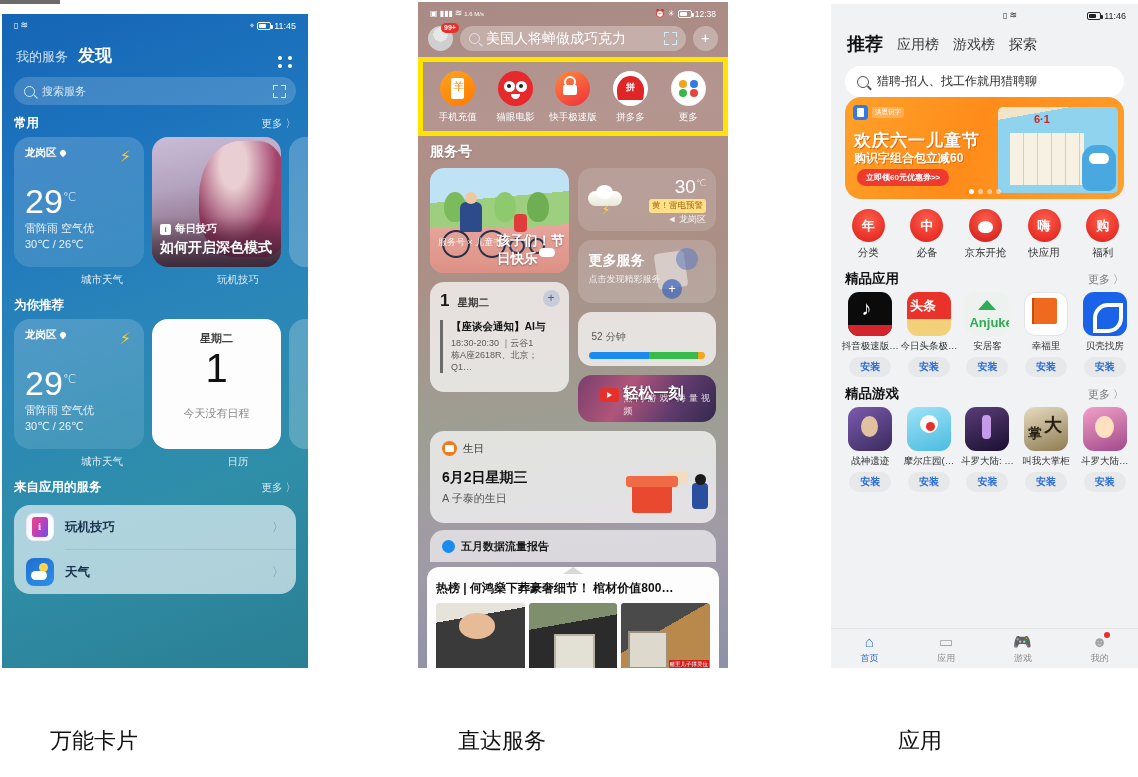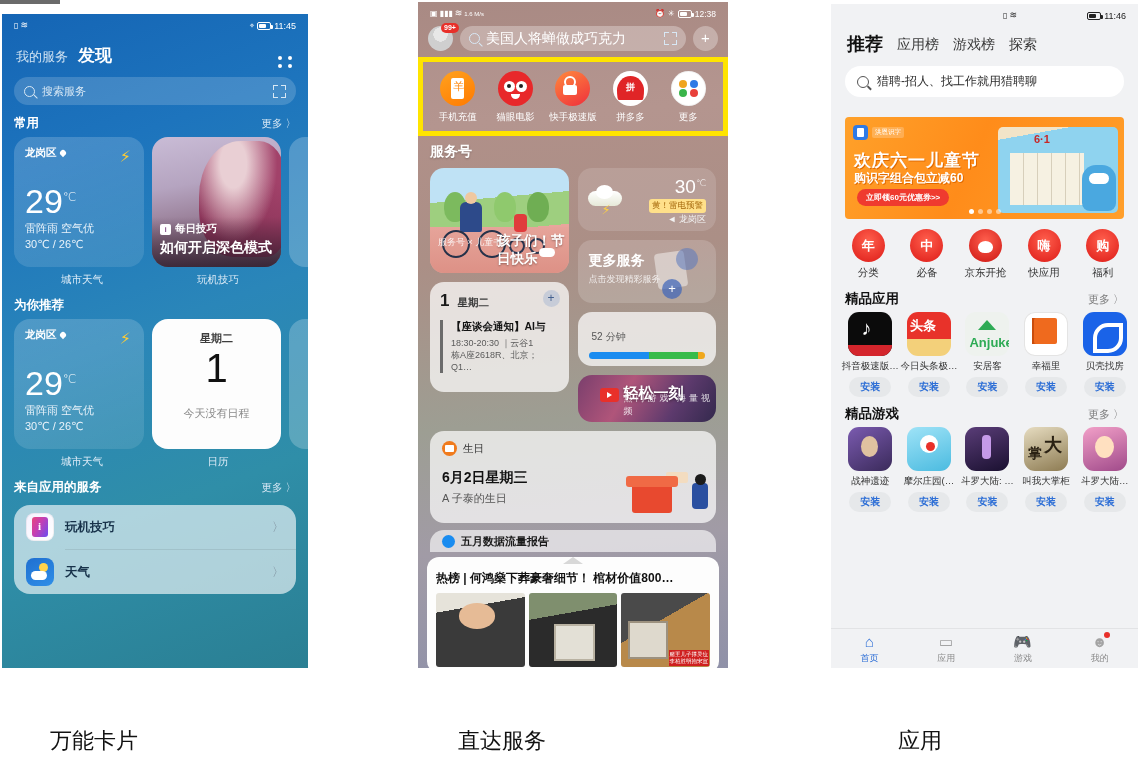--- a/index.html
+++ b/index.html
@@ -64,21 +64,21 @@
     background:radial-gradient(ellipse at 40% 20%,#e9cfd4 0 18%,rgba(233,207,212,0) 60%),
                linear-gradient(200deg,#a2426a 30%,#7e2d4f 100%);
     border-radius:48% 30% 22% 40%; }
   .tipcard .city{ position:absolute; left:0; right:0; bottom:0; height:50px;
     background:linear-gradient(0deg,rgba(40,25,40,.75),rgba(40,25,40,0)); }
   .tipcard .lbl{ position:absolute; left:8px; bottom:31px; font-size:10.5px; font-weight:bold;
     color:#fff; display:flex; align-items:center; gap:4px;}
   .tipcard .lbl .ib{ width:11px;height:11px;border-radius:2px;background:#fff;color:#8d5a8f;
     font-size:8px;font-weight:bold;text-align:center;line-height:11px;}
   .tipcard .big{ position:absolute; left:8px; bottom:10px; font-size:14px; font-weight:bold; color:#fff;}
-  .cardcap{ display:flex; padding:6px 0 0 12px;}
+  .cardcap{ display:flex; padding:6px 0 0 12px;margin-left:20px;}
   .cardcap span{ width:136px; text-align:center; font-size:10.5px; color:#dbeaf6;}
   .halfcard{ width:20px;height:130px;border-radius:16px 0 0 16px;
     background:rgba(255,255,255,.22);}
   .calcard{ width:136px;height:130px;border-radius:16px;background:#fdfdfd;color:#222;
     display:flex;flex-direction:column;align-items:center;padding-top:12px;}
   .calcard .wd{ font-size:11px;font-weight:bold;color:#3d3d3d;}
   .calcard .dn{ font-size:40px;font-weight:300;line-height:44px;color:#111;}
   .calcard .no{ font-size:11px;color:#8a8a8a;margin-top:16px;}
   .applist{ margin:4px 12px 0 12px; border-radius:16px; background:rgba(255,255,255,.62);
     color:#1b1b1b; overflow:hidden; position:relative;}
@@ -220,21 +220,21 @@
   .bdaycard .hl{ font-size:10.5px;color:#333;}
   .bdaycard .d{ font-size:14px;font-weight:bold;color:#111;margin-top:13px;}
   .bdaycard .n{ font-size:11px;color:#555;margin-top:4px;}
   .bdaycard .gift{position:absolute;right:44px;bottom:10px;width:40px;height:30px;background:#e8492f;border-radius:3px;}
   .bdaycard .gift:after{content:"";position:absolute;left:-6px;top:-7px;width:52px;height:11px;
     background:#f06a45;border-radius:3px;}
   .bdaycard .guy{position:absolute;right:8px;bottom:14px;width:16px;height:26px;background:#2a4fa0;border-radius:4px;}
   .bdaycard .guy:before{content:"";position:absolute;left:3px;top:-9px;width:11px;height:11px;border-radius:50%;background:#1b1b1b;}
   .bdaycard .cake{position:absolute;right:28px;bottom:40px;width:22px;height:11px;background:#f3dcc0;border-radius:2px;}
   .stubcard{ margin:7px 12px 0 12px;border-radius:14px 14px 0 0;background:rgba(255,255,255,.62);
-    color:#222;height:22px;padding:4px 12px;display:flex;align-items:center;gap:6px;overflow:hidden;}
+    color:#222;height:32px;padding:4px 12px;display:flex;align-items:center;gap:6px;overflow:hidden;}
   .stubcard .ci{width:13px;height:13px;border-radius:50%;background:#1a8cf0;}
   .stubcard .tx{font-size:11px;font-weight:bold;color:#1b1b1b;}
   .newscard{ margin:5px 9px 0 9px;border-radius:12px;background:#fdfdfd;color:#111;padding:6px 9px;
     position:relative;}
   .newscard .caret{ position:absolute;left:50%;top:0;transform:translateX(-50%);
     border-left:10px solid transparent;border-right:10px solid transparent;border-bottom:7px solid #d8d8d8;}
   .newscard .hl{ font-size:12px;font-weight:bold;margin-top:7px;white-space:nowrap;overflow:hidden;}
   .newscard .thumbs{ display:flex;gap:4px;margin-top:6px;}
   .newscard .th{ flex:1;height:74px;border-radius:3px;position:relative;overflow:hidden;}
   .th1{ background:linear-gradient(170deg,#e6e3da 0 22%,#3a3a3a 22% 100%);}
@@ -249,21 +249,21 @@
   #p3{ left:831px; top:4px; width:307px; height:664px; background:#f1f2f4; color:#1a1a1a;}
   #p3 .status{ color:#222; }
   .p3-tabs{ display:flex; align-items:flex-end; gap:14px; padding:8px 16px 6px 16px;}
   .p3-tabs .a{ font-size:18px;font-weight:bold;color:#111;}
   .p3-tabs .b{ font-size:14px;color:#3a3a3a;padding-bottom:2px;}
   .p3-search{ margin:4px 14px 0 14px;height:31px;border-radius:16px;background:#fff;
     display:flex;align-items:center;gap:8px;padding:0 12px;}
   .p3-search .ph{ font-size:12px;color:#2b2b2b;}
   .magd{ width:12px;height:12px;border:1.5px solid #555;border-radius:50%;position:relative;display:inline-block;}
   .magd:after{content:"";position:absolute;right:-4px;bottom:-2px;width:5px;height:1.5px;background:#555;transform:rotate(45deg);}
-  .banner{ margin:20px 14px 0 14px;height:102px;border-radius:4px;overflow:hidden;position:relative;
+  .banner{ margin:0 14px 0 14px;height:102px;border-radius:16px;overflow:hidden;position:relative;
     background:linear-gradient(115deg,#ffa12a 0%,#ff8c1a 45%,#ff9f2b 100%);}
   .banner .brand{ position:absolute;left:8px;top:8px;display:flex;align-items:center;gap:4px;}
   .banner .brand .bi{ width:15px;height:15px;border-radius:4px;background:#2f7ae5;position:relative;}
   .banner .brand .bi:after{content:"";position:absolute;left:4px;top:3px;width:7px;height:9px;background:#fff;border-radius:1px;}
   .banner .brand .bt{ font-size:6.5px;color:#fff;background:rgba(255,255,255,.22);padding:1px 3px;border-radius:2px;}
   .banner .h1{ position:absolute;left:9px;top:32px;font-size:17px;font-weight:bold;color:#fff;
     text-shadow:1px 1px 0 #e06a00;letter-spacing:1px;}
   .banner .h2{ position:absolute;left:9px;top:53px;font-size:12px;font-weight:bold;color:#fff;
     text-shadow:1px 1px 0 #e06a00;}
   .banner .cta{ position:absolute;left:12px;top:72px;background:#ef3b2f;color:#fff;font-size:8px;

